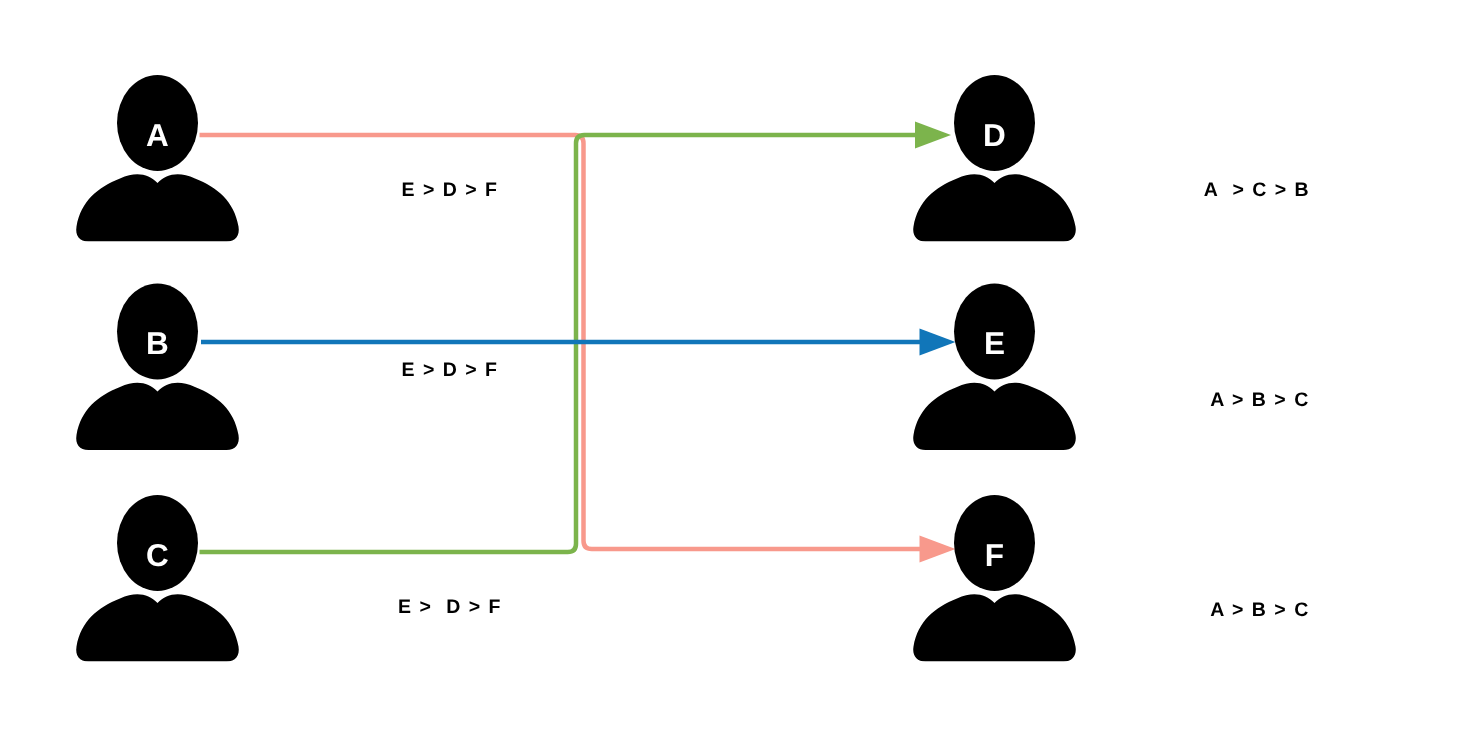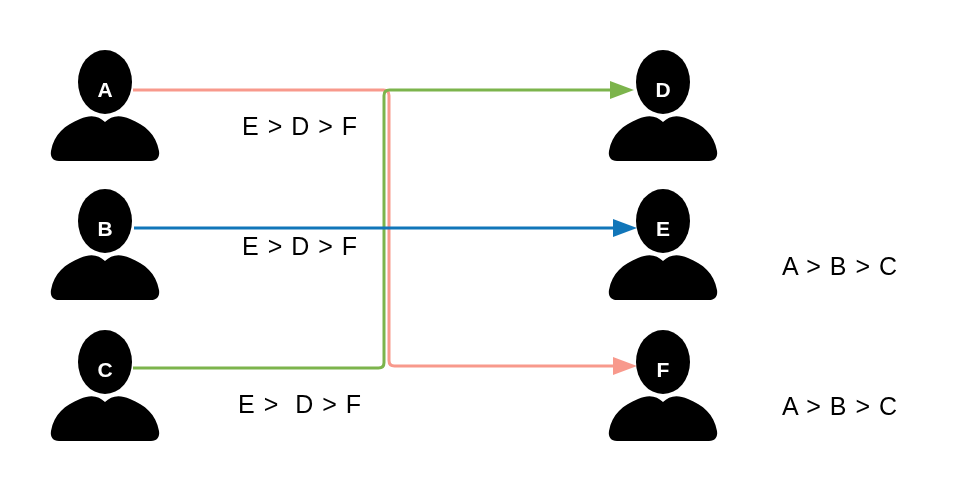--- a/index.html
+++ b/index.html
@@ -55,22 +55,22 @@
     text-anchor: middle;
   }
   .pos-left  { left: 50px; }
   .pos-right { left: 608px; }
   .row-0 { top: 49px; }
   .row-1 { top: 188px; }
   .row-2 { top: 329px; }
   .pref {
     position: absolute;
     transform: translate(-50%, -50%);
-    font-size: 25px;
-    font-weight: normal;
+    font-size: 13px;
+    font-weight: bold;
     letter-spacing: 1px;
     color: var(--text);
     white-space: pre;
   }
   .pref-l0 { left: 300px; top: 126px; }
   .pref-l1 { left: 300px; top: 246px; }
   .pref-l2 { left: 300px; top: 404px; }
   .pref-r0 { left: 838px; top: 126px; }
   .pref-r1 { left: 840px; top: 266px; }
   .pref-r2 { left: 840px; top: 406px; }
@@ -129,16 +129,17 @@
     <svg viewBox="0 0 110 112">
       <ellipse class="head" cx="55" cy="33" rx="27" ry="32"></ellipse>
       <path class="body" d="M9,112 C3,112 0,108 1,102 C4,85 15,76 30,70 C41,65 49,67 55,73 C61,67 69,65 80,70 C95,76 106,85 109,102 C110,108 107,112 101,112 Z"></path>
       <text class="initial" x="55" y="48">F</text>
     </svg>
   </div>
 
   <div class="pref pref-l0">E &gt; D &gt; F</div>
   <div class="pref pref-l1">E &gt; D &gt; F</div>
   <div class="pref pref-l2">E &gt;  D &gt; F</div>
+  <div class="pref pref-r0">A  &gt; C &gt; B</div>
   <div class="pref pref-r1">A &gt; B &gt; C</div>
   <div class="pref pref-r2">A &gt; B &gt; C</div>
 
 </div>
 
 </body></html>

